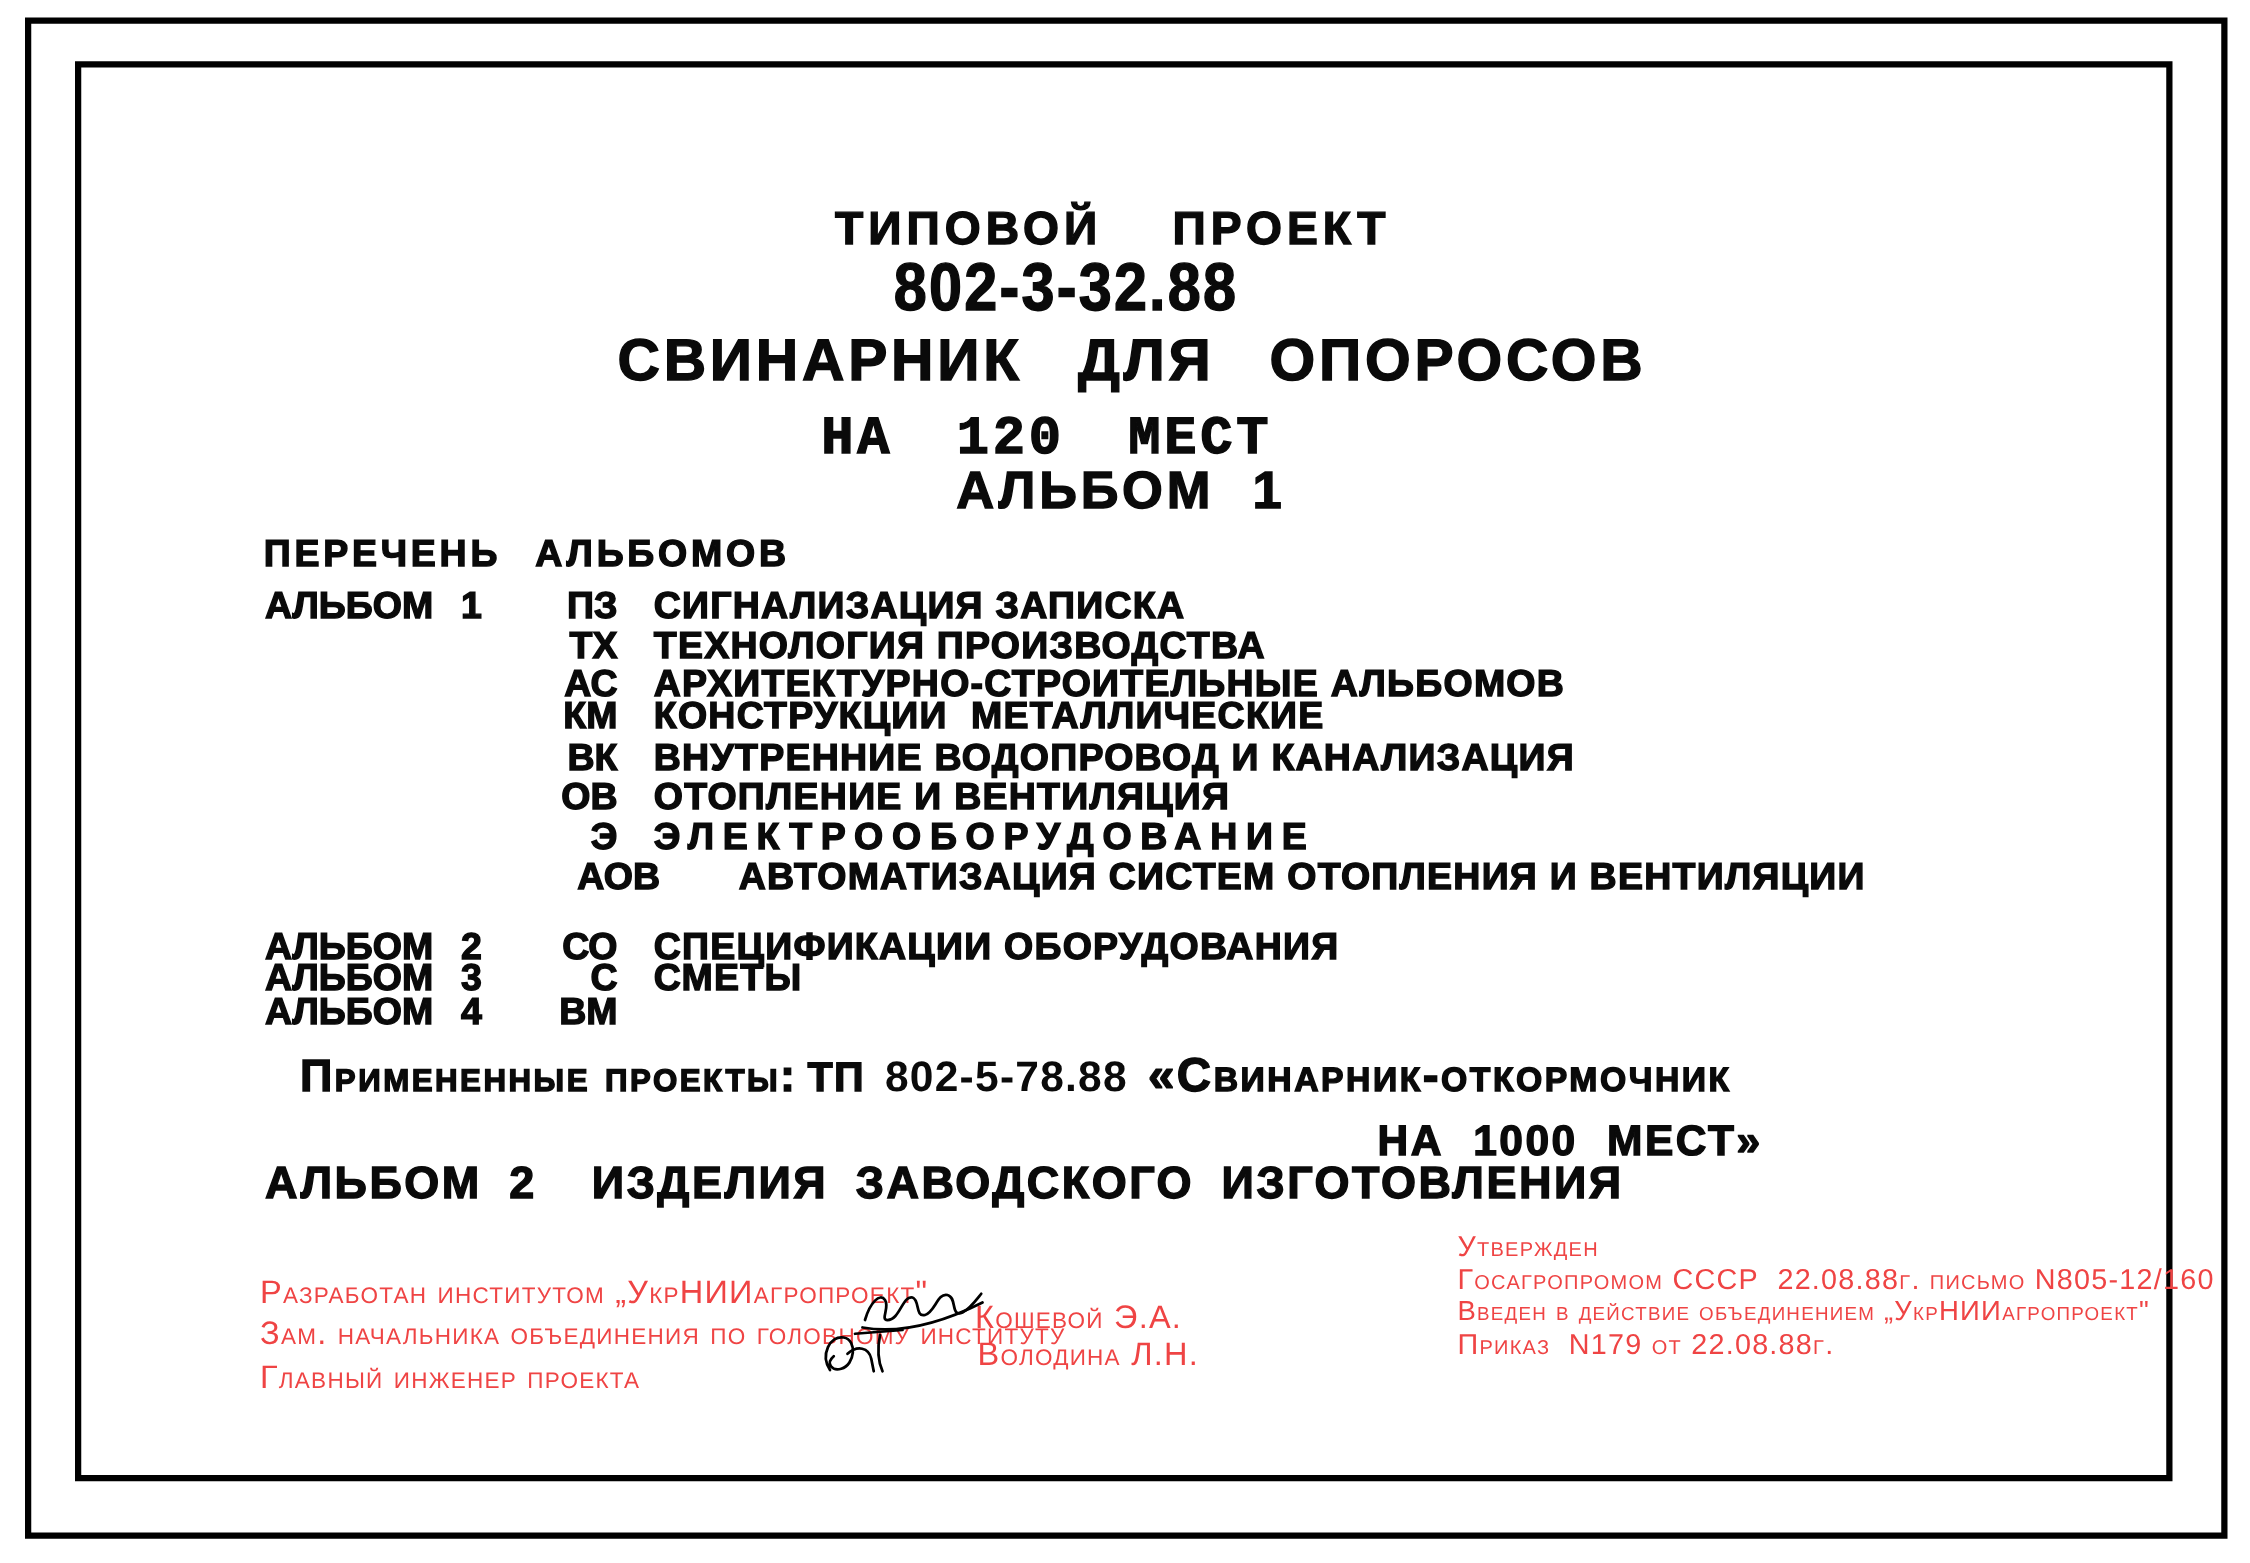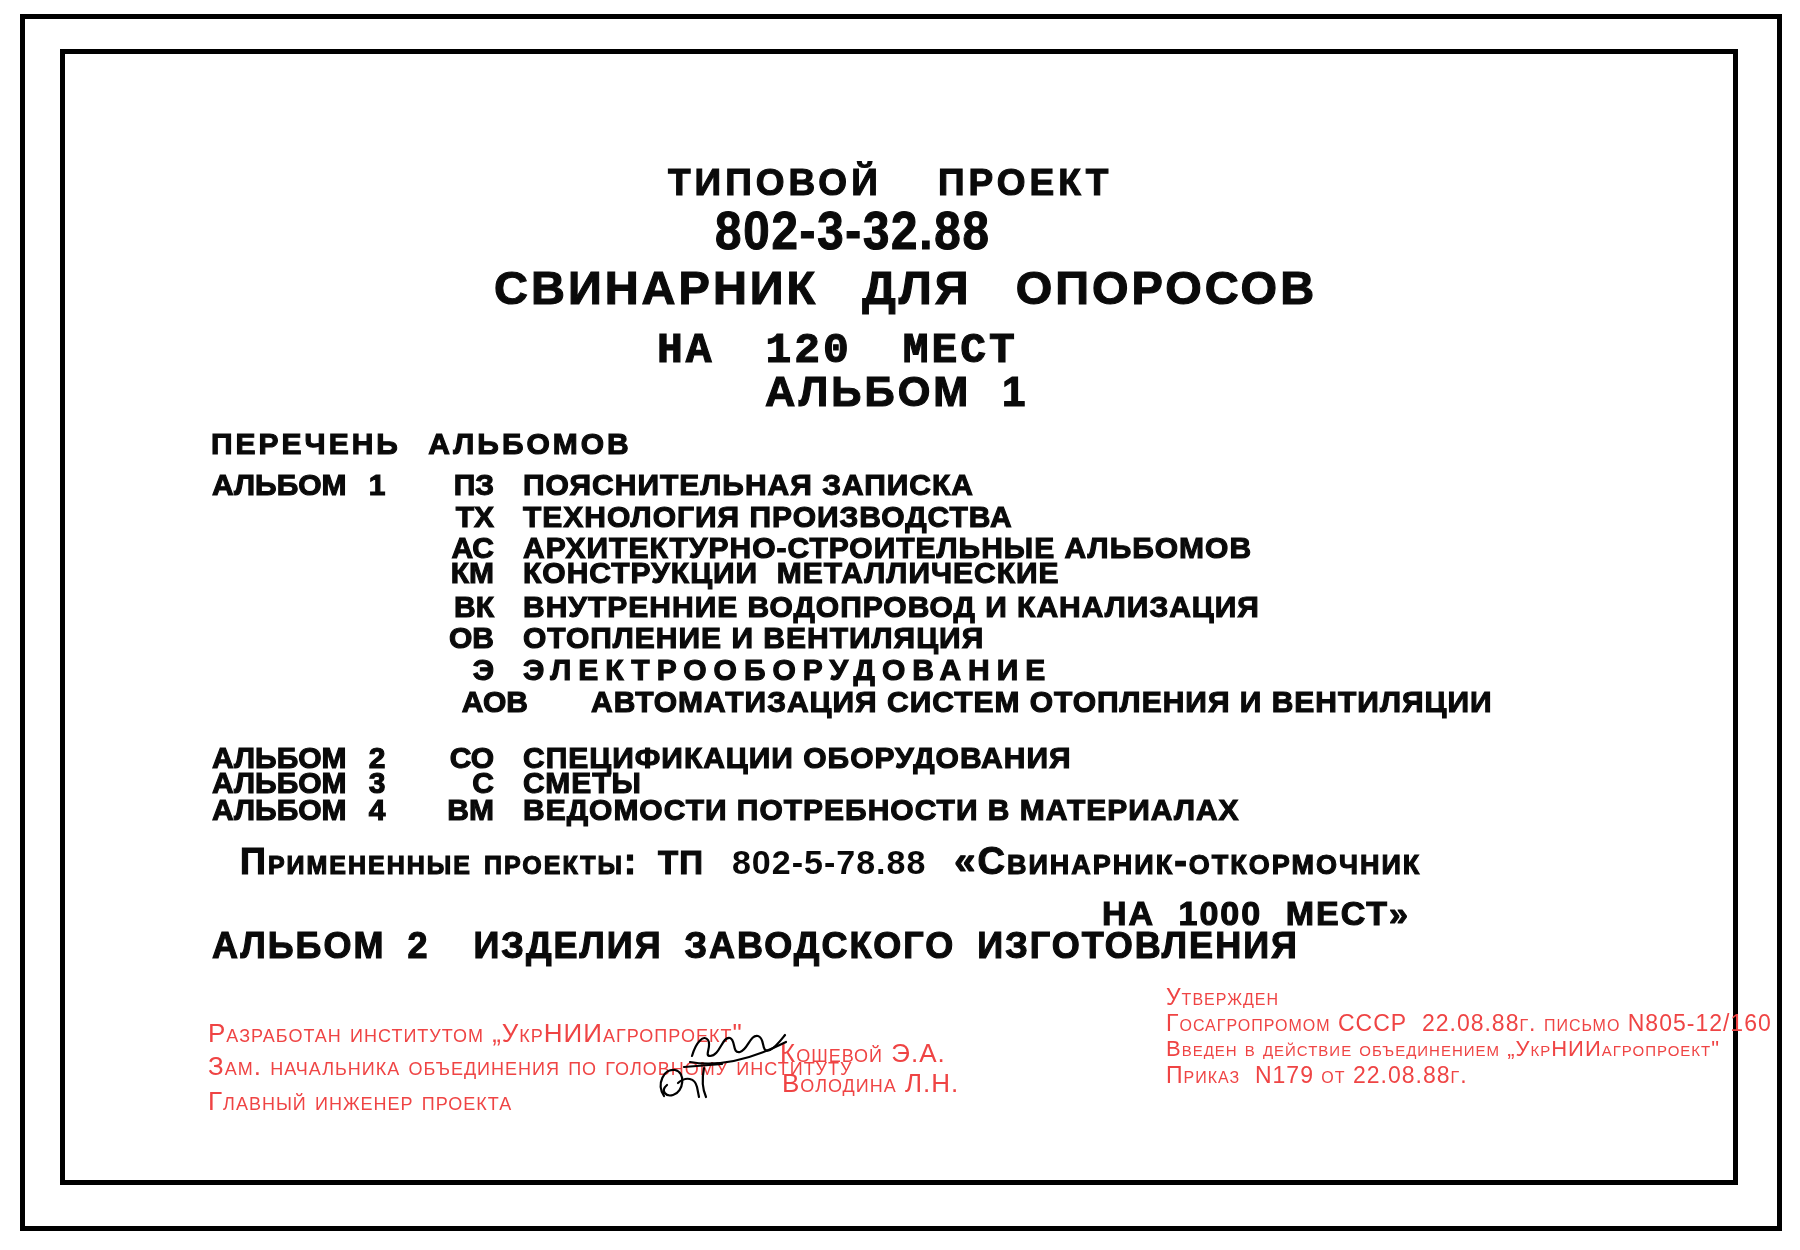--- a/index.html
+++ b/index.html
@@ -21,21 +21,21 @@
   .draft{
     font-weight:400;
     font-variant:small-caps;
     letter-spacing:1px;
     color:#ef4444;
   }
   .list-row{position:absolute;display:flex;align-items:baseline;}
   .list-row .album{display:inline-block;width:200px;word-spacing:14px;}
   .list-row .code{display:inline-block;width:82px;text-align:right;}
   .list-row .sect{display:inline-block;margin-left:29px;letter-spacing:1px;}
-  .applied{display:flex;align-items:baseline;gap:28px;}
+  .applied{display:flex;align-items:baseline;gap:16px;}
   .sig path{fill:none;stroke:#000;stroke-width:2.2;stroke-linecap:round;}
 </style>
 </head>
 <body>
 
 <div class="frame outer"></div>
 <div class="frame inner"></div>
 
 <div class="abs heavy" style="left:668px;top:164px;font-size:37px;letter-spacing:4px;word-spacing:42px;">ТИПОВОЙ ПРОЕКТ</div>
 
@@ -47,21 +47,21 @@
 
 <div class="abs heavy" style="left:765px;top:371px;font-size:42px;letter-spacing:3px;word-spacing:16px;">АЛЬБОМ 1</div>
 
 <div class="abs heavy" style="left:211px;top:429px;font-size:30px;letter-spacing:3px;word-spacing:16px;">ПЕРЕЧЕНЬ АЛЬБОМОВ</div>
 
 <div class="abs" style="left:212px;top:470px;width:1330px;height:360px;font-size:30px;">
 
   <div class="list-row heavy" style="top:0px;">
     <span class="album">АЛЬБОМ 1</span>
     <span class="code">ПЗ</span>
-    <span class="sect">ПОЯСНИТЕЛЬНАЯ ЗАПИСКА</span>
+    <span class="sect">СИГНАЛИЗАЦИЯ ЗАПИСКА</span>
   </div>
   <div class="list-row heavy" style="top:32px;">
     <span class="album"></span>
     <span class="code">ТХ</span>
     <span class="sect">ТЕХНОЛОГИЯ ПРОИЗВОДСТВА</span>
   </div>
   <div class="list-row heavy" style="top:63px;">
     <span class="album"></span>
     <span class="code">АС</span>
     <span class="sect">АРХИТЕКТУРНО-СТРОИТЕЛЬНЫЕ АЛЬБОМОВ</span>
@@ -97,21 +97,20 @@
     <span class="sect">СПЕЦИФИКАЦИИ ОБОРУДОВАНИЯ</span>
   </div>
   <div class="list-row heavy" style="top:298px;">
     <span class="album">АЛЬБОМ 3</span>
     <span class="code">С</span>
     <span class="sect">СМЕТЫ</span>
   </div>
   <div class="list-row heavy" style="top:325px;">
     <span class="album">АЛЬБОМ 4</span>
     <span class="code">ВМ</span>
-    <span class="sect">ВЕДОМОСТИ ПОТРЕБНОСТИ В МАТЕРИАЛАХ</span>
   </div>
 </div>
 
 <div class="abs applied" style="left:240px;top:842px;">
   <span class="heavy" style="font-size:36px;font-variant:small-caps;letter-spacing:2px;">Примененные проекты:</span>
   <span class="heavy" style="font-size:33px;letter-spacing:1px;margin-left:-8px;">ТП</span>
   <span style="font-size:34px;font-weight:bold;letter-spacing:1px;">802-5-78.88</span>
   <span class="heavy" style="font-size:38px;font-variant:small-caps;letter-spacing:2px;">«Свинарник-откормочник</span>
 </div>
 

